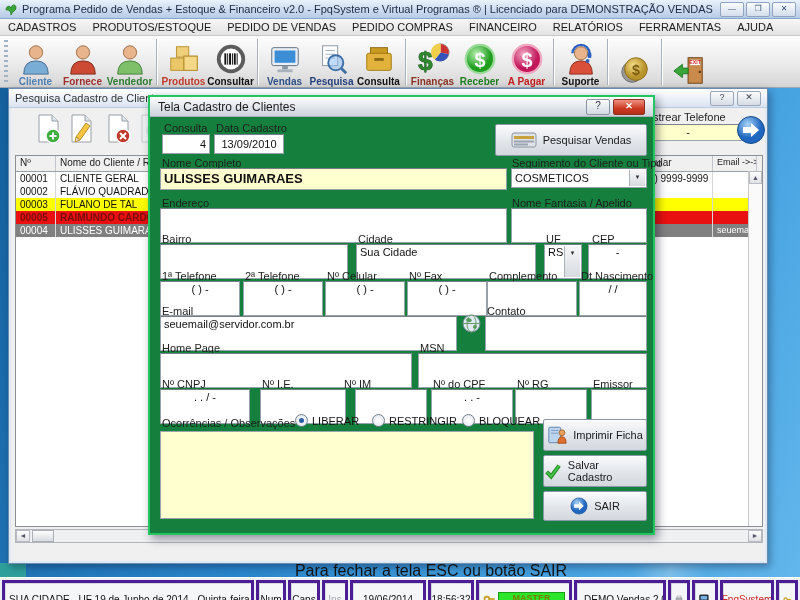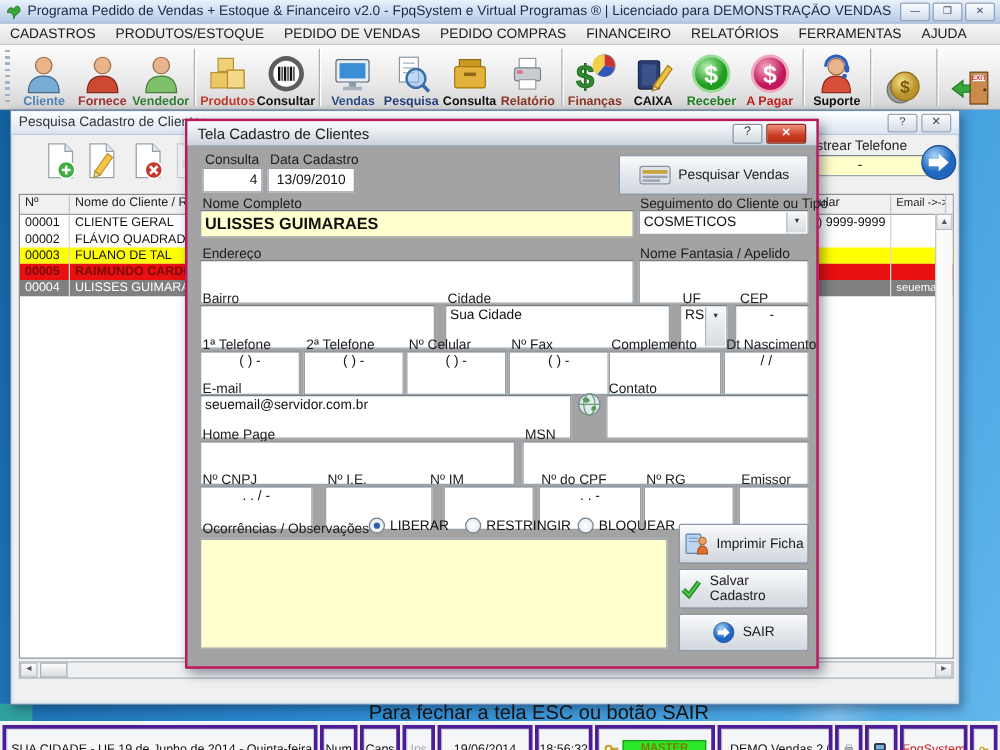--- a/index.html
+++ b/index.html
@@ -67,22 +67,22 @@
   .hscroll{position:absolute;left:6px;top:440px;width:748px;height:14px;background:#eef0f2;
     border:1px solid #b0b6bc;box-sizing:border-box;display:flex;align-items:center;}
   .harr{width:14px;height:12px;background:linear-gradient(#fdfdfd,#dfe2e6);border:1px solid #b8bcc2;
     box-sizing:border-box;font-size:7px;line-height:10px;text-align:center;color:#556;}
   .hthumb{width:22px;height:12px;margin-left:2px;background:linear-gradient(#fdfdfd,#d8dce1);
     border:1px solid #aab0b6;box-sizing:border-box;}
   .hspace{flex:1;}
   .bgfooter{position:absolute;left:0;top:473px;width:100%;text-align:center;font-size:16px;color:#111;padding-left:43px;}
 
   
-  .dlg{position:absolute;left:148px;top:95px;width:507px;height:440px;background:#a3a3a3;
-    border:2px solid #be185d;box-sizing:border-box;box-shadow:3px 4px 9px rgba(0,0,30,.4);}
+  .dlg{position:absolute;left:148px;top:95px;width:507px;height:440px;background:#15803d;
+    border:2px solid #22c55e;box-sizing:border-box;box-shadow:3px 4px 9px rgba(0,0,30,.4);}
   .dlg-tb{height:19px;background:linear-gradient(#fdfdfe,#ccd3dd);border-bottom:1px solid #a9b1bc;
     display:flex;align-items:center;padding:0 8px;font-size:12px;color:#1a1a1a;}
   .dlg-tb .sp{flex:1;}
   .dhelp{width:22px;height:14px;border:1px solid #8a94a2;border-radius:2px;margin-right:3px;
     background:linear-gradient(#fafbfc,#d4dae2);font-size:10px;line-height:12px;text-align:center;color:#334;}
   .dclose{width:30px;height:14px;border:1px solid #8c2f1f;border-radius:2px;
     background:linear-gradient(#ef9180,#cb3a22 60%,#b52f19);font-size:9px;line-height:12px;
     text-align:center;color:#fff;font-weight:bold;}
   .dl{position:absolute;font-size:11px;color:#1d1d1d;white-space:nowrap;}
   .di{position:absolute;height:35px;background:#fff;border:1px solid #98a2ab;border-top-color:#747e87;
@@ -216,50 +216,32 @@
       <span class="tlabel" style="color:#223f7a">Pesquisa</span>
     </div>
     <div class="tbtn">
       <svg viewBox="0 0 36 36">
           <rect x="9" y="6" width="18" height="9" fill="#c99b22" stroke="#8a6a14"></rect>
           <rect x="5" y="12" width="26" height="18" rx="2" fill="#e3b23c" stroke="#a2790d"></rect>
           <rect x="13" y="17" width="10" height="3" fill="#8a6a14"></rect>
         </svg>
       <span class="tlabel" style="color:#111">Consulta</span>
     </div>
-    <div class="tbtn">
-      <svg viewBox="0 0 36 36">
-          <rect x="11" y="5" width="14" height="9" fill="#fff" stroke="#99a"></rect>
-          <rect x="7" y="13" width="22" height="11" rx="2" fill="#c8cdd2" stroke="#78808a"></rect>
-          <rect x="11" y="23" width="14" height="8" fill="#fff" stroke="#99a"></rect>
-          <rect x="9" y="15" width="5" height="3" fill="#e07090"></rect>
-        </svg>
-      <span class="tlabel" style="color:#8a3324">Relatório</span>
-    </div>
 
     <div class="tsep"></div>
 
     <div class="tbtn">
       <svg viewBox="0 0 36 36">
           <text x="2" y="30" font-size="28" font-weight="bold" fill="#2e8b2e" stroke="#1a5a1a" stroke-width="0.7">$</text>
           <circle cx="26" cy="11" r="9" fill="#e8e8e8" stroke="#888"></circle>
           <path d="M26 11 L26 2 A9 9 0 0 1 34.5 13 Z" fill="#cc3333"></path>
           <path d="M26 11 L34.5 13 A9 9 0 0 1 20 18.5 Z" fill="#3355bb"></path>
           <path d="M26 11 L20 18.5 A9 9 0 0 1 26 2 Z" fill="#f2cf4a"></path>
         </svg>
       <span class="tlabel" style="color:#8a3324">Finanças</span>
-    </div>
-    <div class="tbtn">
-      <svg viewBox="0 0 36 36">
-          <rect x="5" y="7" width="18" height="24" rx="2" fill="#2c3e70" stroke="#16224a"></rect>
-          <rect x="8" y="10" width="12" height="18" fill="#3d5288"></rect>
-          <polygon points="18,28 30,11 33.5,14 21.5,31" fill="#f0c040" stroke="#a88010"></polygon>
-          <polygon points="18,28 21.5,31 17,32.5" fill="#e8e0c8" stroke="#a88010"></polygon>
-        </svg>
-      <span class="tlabel" style="color:#111">CAIXA</span>
     </div>
     <div class="tbtn">
       <svg viewBox="0 0 36 36">
           <defs>
             <radialGradient id="gG" cx="38%" cy="32%">
               <stop offset="0%" stop-color="#b8f0b0"></stop>
               <stop offset="100%" stop-color="#1f9e1f"></stop>
             </radialGradient>
           </defs>
           <circle cx="18" cy="18" r="15" fill="url(#gG)" stroke="#9adb9a" stroke-width="2.5"></circle>

